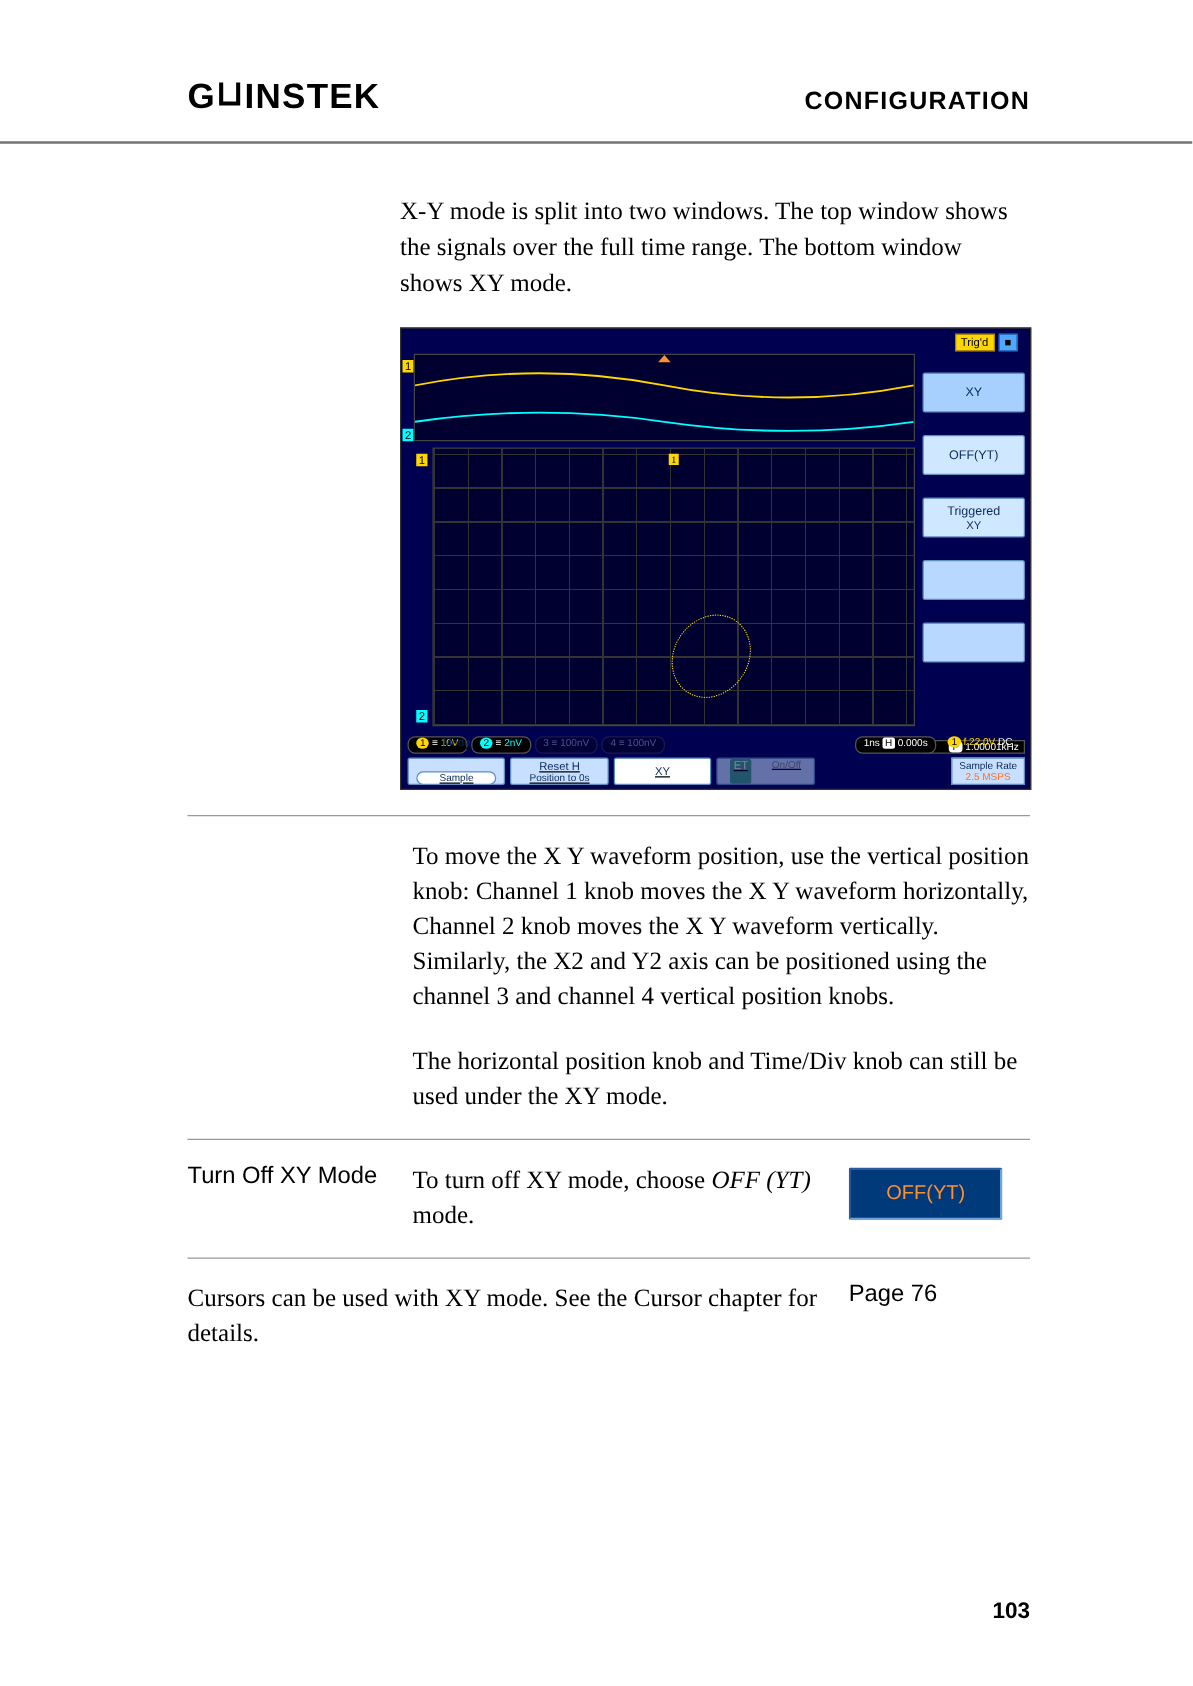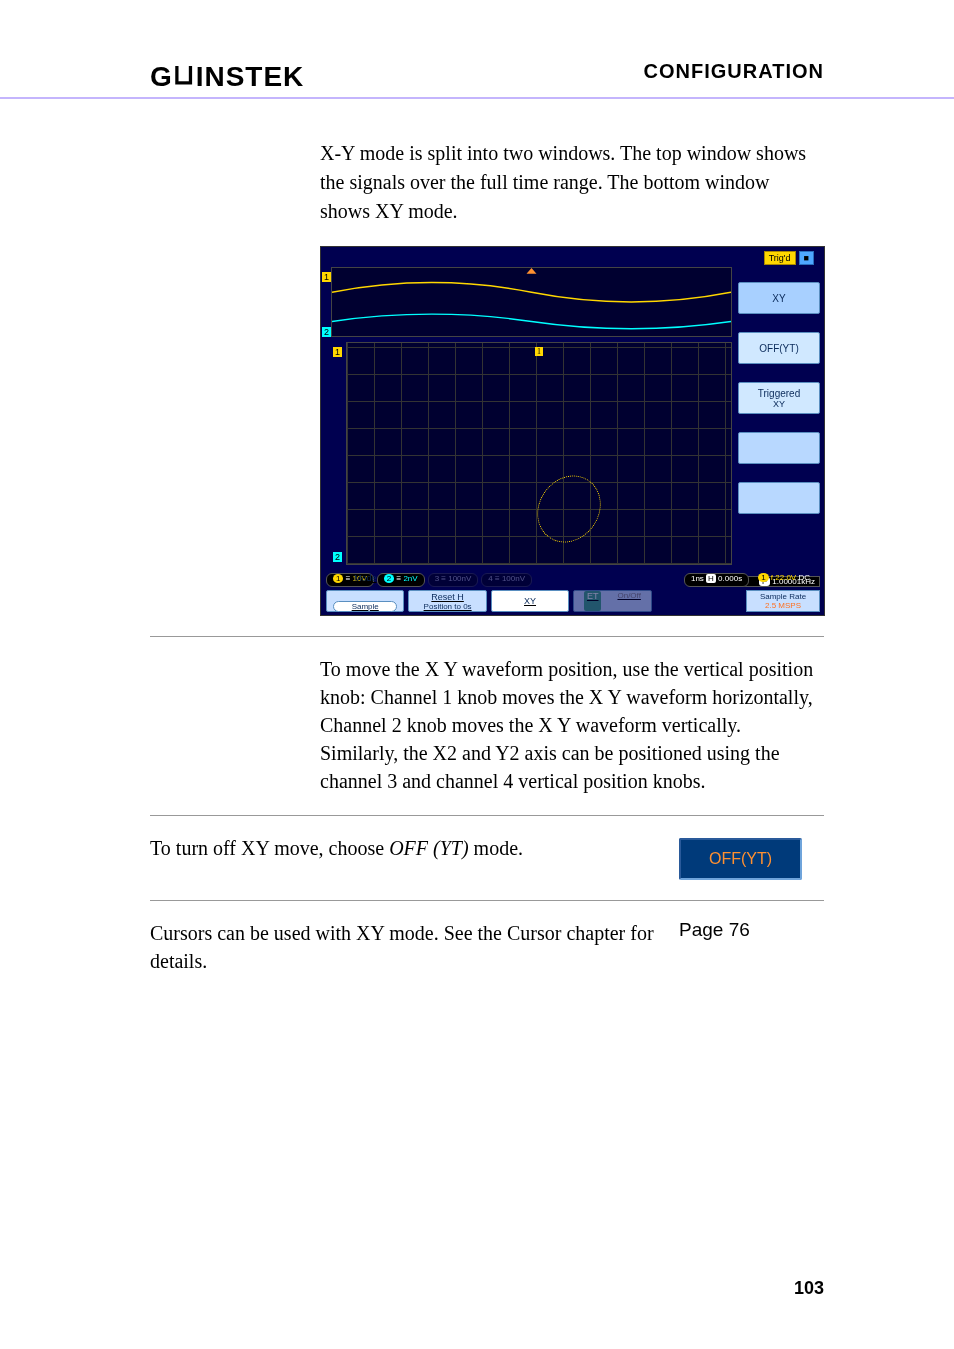--- a/index.html
+++ b/index.html
@@ -8,23 +8,23 @@
       background: #fff;
       color: #000;
       width: 954px;
       height: 1349px;
       position: relative;
       padding: 60px 0 0 0;
     }
     .header {
       display: flex;
       justify-content: space-between;
-      align-items: flex-start;
-      padding: 0 130px 4px 150px;
-      border-bottom: 2px solid #c4b5fd;
+      align-items: flex-end;
+      padding: 0 130px 20px 150px;
+      border-bottom: 2px solid #737373;
     }
     .logo {
       font-family: Arial, sans-serif;
       font-weight: 900;
       font-size: 28px;
       letter-spacing: 1px;
     }
     .logo .gw {
       position: relative;
     }
@@ -154,21 +154,21 @@
       text-align: center;
       height: 22px;
       display: flex;
       flex-direction: column;
       justify-content: center;
     }
     .softkey .sub { font-size: 8px;}
     .sample-rate-box {
       position: absolute;
       bottom: 3px; right: 4px;
-      width: 74px; height: 22px;
+      width: 59px; height: 22px;
       background: #c8dfff;
       border: 1px solid #5a8fc0;
       font-size: 8px;
       font-family: Arial, sans-serif;
       color: #0a2a5a;
       display:flex; flex-direction:column; align-items:center; justify-content:center;
     }
     .freq-bar {
       position: absolute;
       bottom: 28px; right: 4px;
@@ -183,20 +183,21 @@
     }
     .freq-bar .probe { display:inline-block; background:#fff; color:#000; border-radius:3px; padding:0 3px; margin-right:2px;}
     .row-divider {
       border: none;
       border-top: 1px solid #999;
       margin: 20px 130px 0 150px;
     }
     .two-col-row {
       display: flex;
       padding: 18px 130px 0 150px;
+      gap: 10px;
     }
     .row-left {
       width: 170px;
       flex-shrink: 0;
       font-family: Arial, sans-serif;
       font-size: 19px;
     }
     .row-mid {
       flex: 1;
       font-size: 20px;
@@ -364,28 +365,30 @@
     <span style="color:#ff7020">2.5 MSPS</span>
   </div>
 </div>
 
 <hr class="row-divider">
 
 <div class="two-col-row">
   <div class="row-left"></div>
   <div class="row-mid">
     <p>To move the X Y waveform position, use the vertical position knob: Channel 1 knob moves the X Y waveform horizontally, Channel 2 knob moves the X Y waveform vertically. Similarly, the X2 and Y2 axis can be positioned using the channel 3 and channel 4 vertical position knobs.</p>
+    <p style="margin-top:24px">The horizontal position knob and Time/Div knob can still be used under the XY mode.</p>
   </div>
 </div>
 
 <hr class="row-divider">
 
 <div class="two-col-row">
+  <div class="row-left">Turn Off XY Mode</div>
   <div class="row-mid">
-    <span>To turn off XY move, choose </span><span class="italic">OFF (YT)</span><span> mode.</span>
+    <span>To turn off XY mode, choose </span><span class="italic">OFF (YT)</span><span> mode.</span>
   </div>
   <div class="row-right">
     <div class="off-yt-button">OFF(YT)</div>
   </div>
 </div>
 
 <hr class="row-divider">
 
 <div class="two-col-row">
   <div class="row-mid">Cursors can be used with XY mode. See the Cursor chapter for details.</div>

